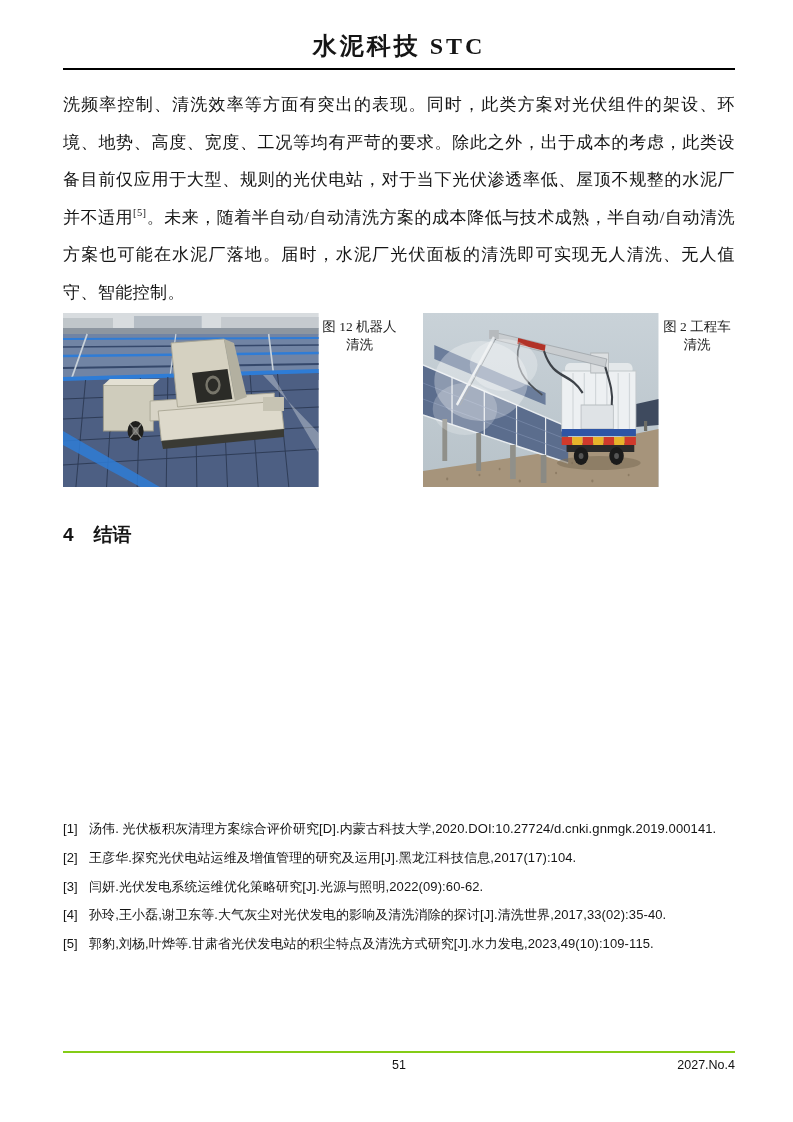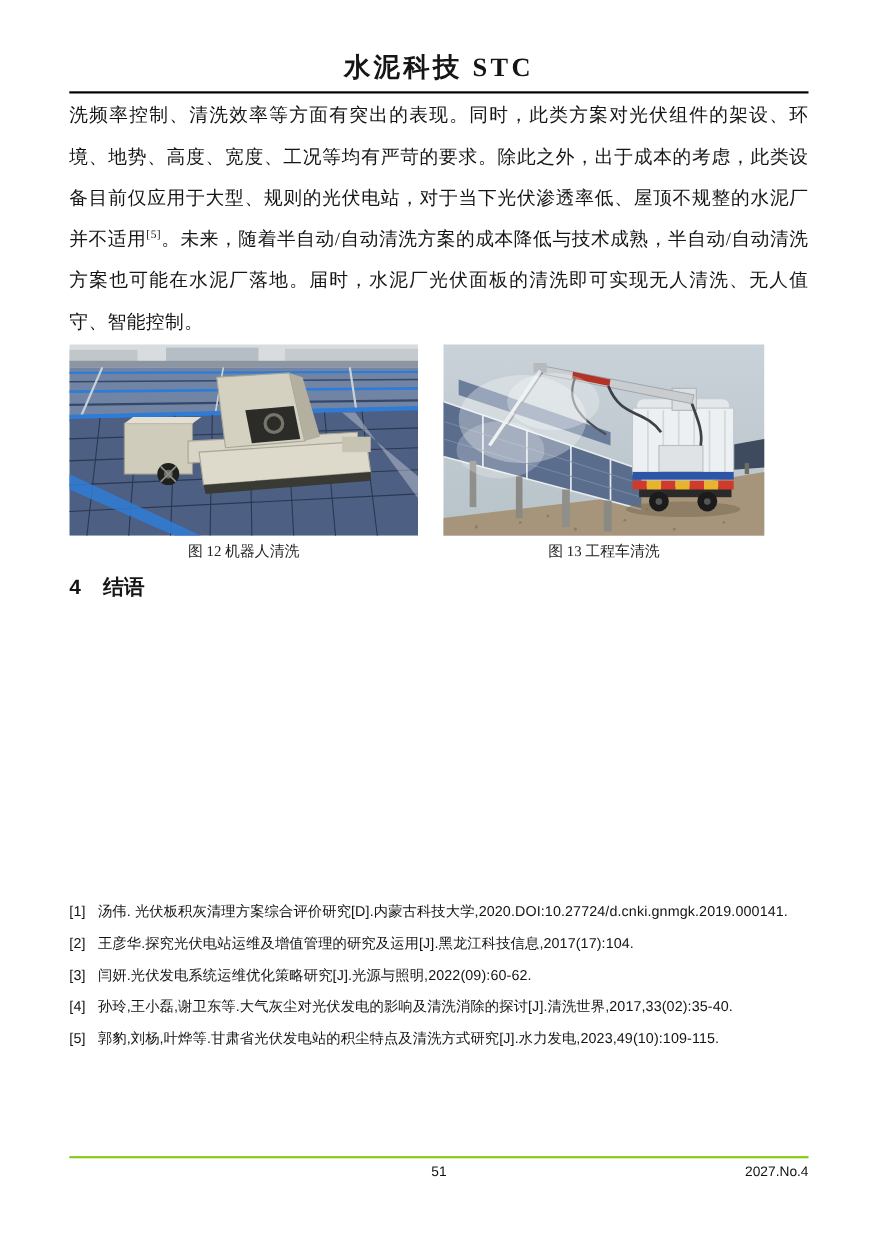--- a/index.html
+++ b/index.html
@@ -10,21 +10,21 @@
     height: 1122px;
     background: #ffffff;
     font-family: "Liberation Serif", serif;
     color: #151515;
     overflow: hidden;
   }
   .col { position: absolute; left: 63px; width: 672px; }
 
   
   .header {
-    top: 0; height: 85px;
+    top: 0; height: 70px;
     border-bottom: 2px solid #000;
     display: flex; justify-content: center; align-items: flex-end;
     padding-bottom: 6px;
   }
   .journal-title {
     font-size: 24px; font-weight: bold; letter-spacing: 3px;
     font-family: "Liberation Serif", serif;
   }
 
   
@@ -33,21 +33,21 @@
     line-height: 37.6px;
     text-align: justify;
     letter-spacing: 0.4px;
   }
   .para sup { font-size: 10.5px; line-height: 0; vertical-align: super; }
   .p1 { top: 86px; }
   .p2 { top: 556px; text-indent: 2em; }
 
   
   .figures { top: 313px; display: flex; gap: 23px; }
-  .figure { display: flex; flex-direction: column; }
+  .figure { display: flex; flex-direction: row; }
   .photo { display: block; height: 174px; }
   .photo.left  { width: 317px; }
   .photo.right { width: 292px; }
   .caption {
     margin-top: 5px; text-align: center;
     font-size: 13.5px; color: #222;
     font-family: "Liberation Serif", serif;
   }
 
   
@@ -237,21 +237,21 @@
         <line x1="88" y1="24" x2="42" y2="92" stroke="#e2e6e9" stroke-width="3"></line>
         <line x1="90" y1="26" x2="46" y2="92" stroke="#6d7378" stroke-width="1"></line>
         <path d="M150,38 C162,68 182,58 198,80" stroke="#3d4248" stroke-width="2.5" fill="none"></path>
         <path d="M120,30 C110,54 128,70 148,82" stroke="#4a4f55" stroke-width="2" fill="none"></path>
         <path d="M226,54 C232,70 236,80 234,92" stroke="#3d4248" stroke-width="2.5" fill="none"></path>
 
         <ellipse cx="72" cy="68" rx="58" ry="40" fill="#ffffff" opacity="0.30"></ellipse>
         <ellipse cx="100" cy="52" rx="42" ry="26" fill="#ffffff" opacity="0.28"></ellipse>
         <ellipse cx="52" cy="96" rx="40" ry="26" fill="#ffffff" opacity="0.22"></ellipse>
       </svg>
-      <div class="caption">图 13 工程车清洗</div>
+      <div class="caption">图 2 工程车清洗</div>
     </div>
   </div>
 
   <div class="col section-heading">
     <span class="num">4</span>
     <span class="ttl">结语</span>
   </div>
 
 
   <div class="col refs">

